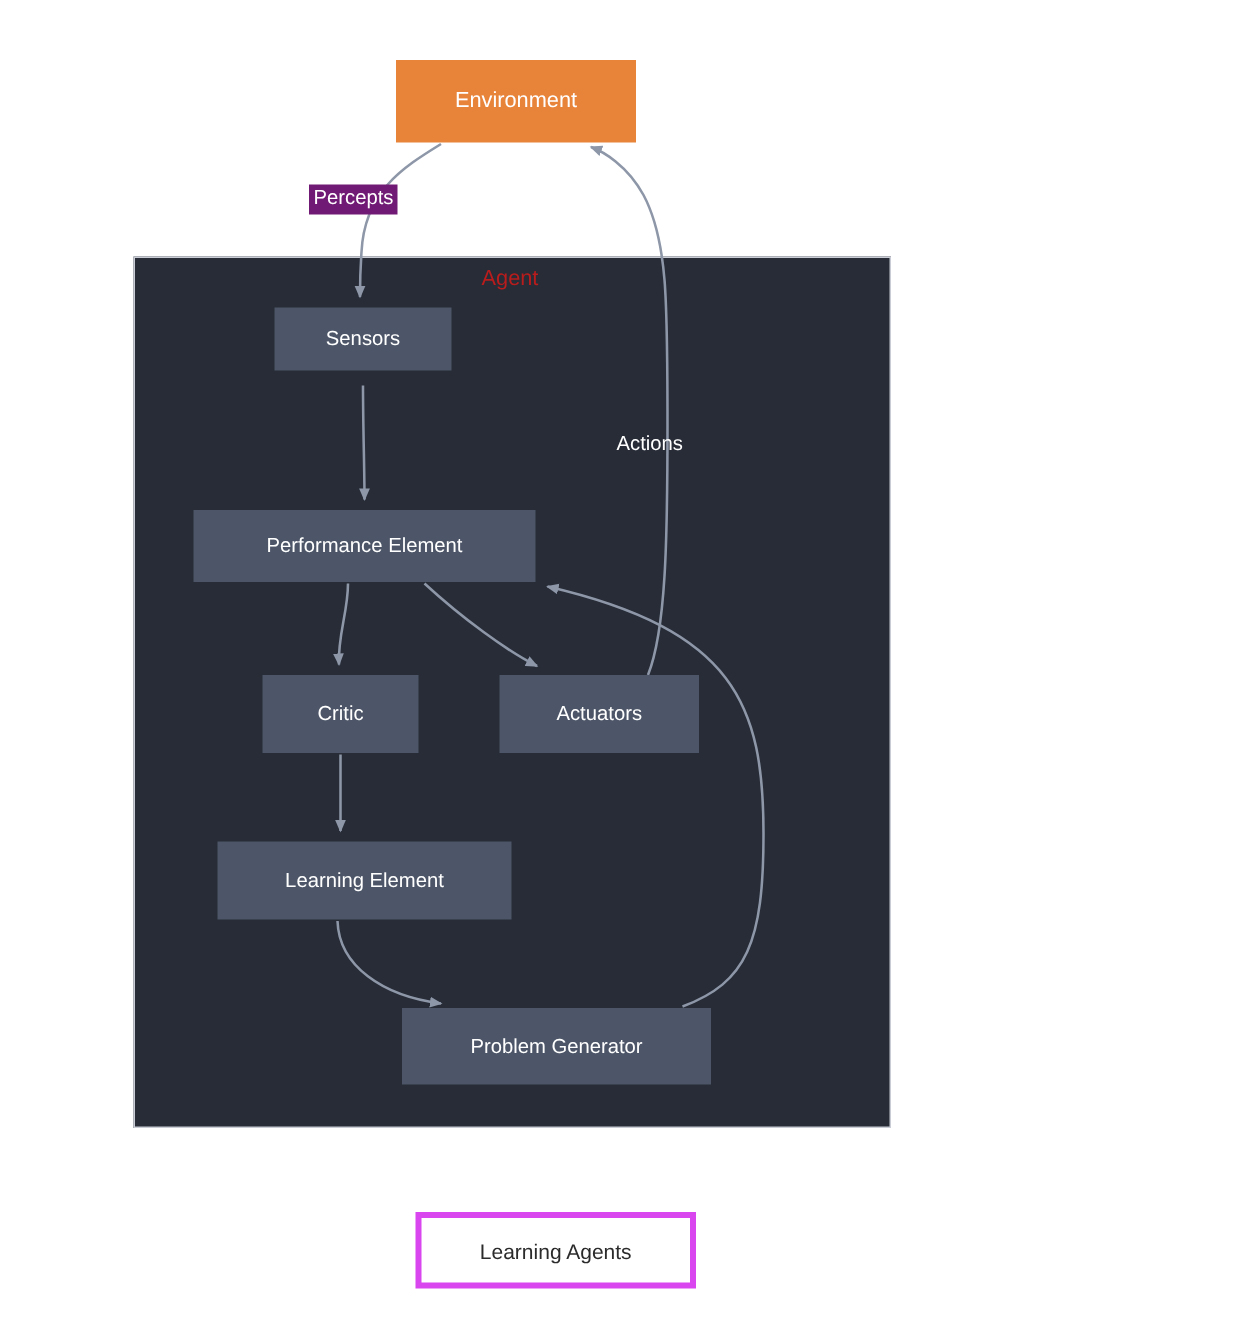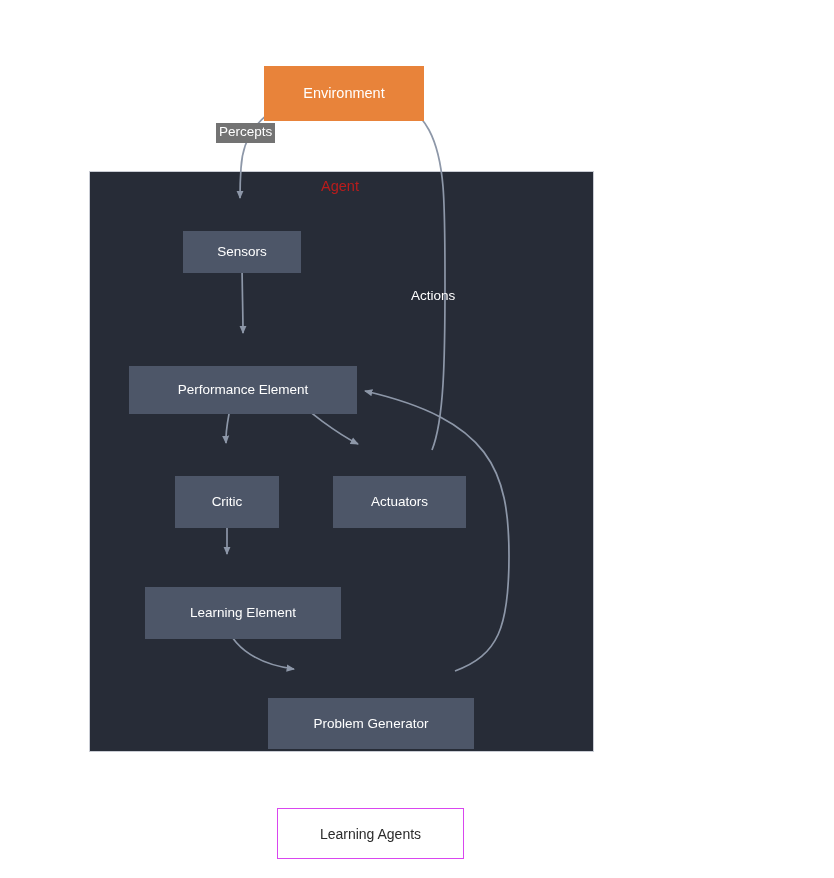--- a/index.html
+++ b/index.html
@@ -30,21 +30,20 @@
     pointer-events: none;
   }
   .node {
     position: absolute;
     box-sizing: border-box;
     display: flex;
     align-items: center;
     justify-content: center;
     text-align: center;
     line-height: 1.15;
-    margin-top: 26px;
   }
   .node-label {
     display: block;
     white-space: nowrap;
   }
   
   #agent-container {
     position: absolute;
     left: 89px;
     top: 171px;
@@ -119,41 +118,41 @@
     height: 51px;
   }
   
   .edge-label {
     position: absolute;
     white-space: nowrap;
     font-size: 13.5px;
     color: #ffffff;
   }
   #edge-label-percepts {
-    left: 216px;
+    left: 206px;
     top: 123px;
-    background: #737373;
+    background: #701a75;
     padding: 2px 3px 3px 3px;
     line-height: 1.1;
   }
   #edge-label-actions {
     left: 411px;
     top: 289px;
     padding: 0;
     line-height: 1.1;
   }
   
   #caption-box {
     position: absolute;
     left: 277px;
     top: 808px;
     width: 187px;
     height: 51px;
     background: #ffffff;
-    border: 1px solid #d946ef;
+    border: 4px solid #d946ef;
     box-sizing: border-box;
     display: flex;
     align-items: center;
     justify-content: center;
     color: #2b2b2b;
     font-size: 14px;
   }
 </style>
 </head>
 <body>

